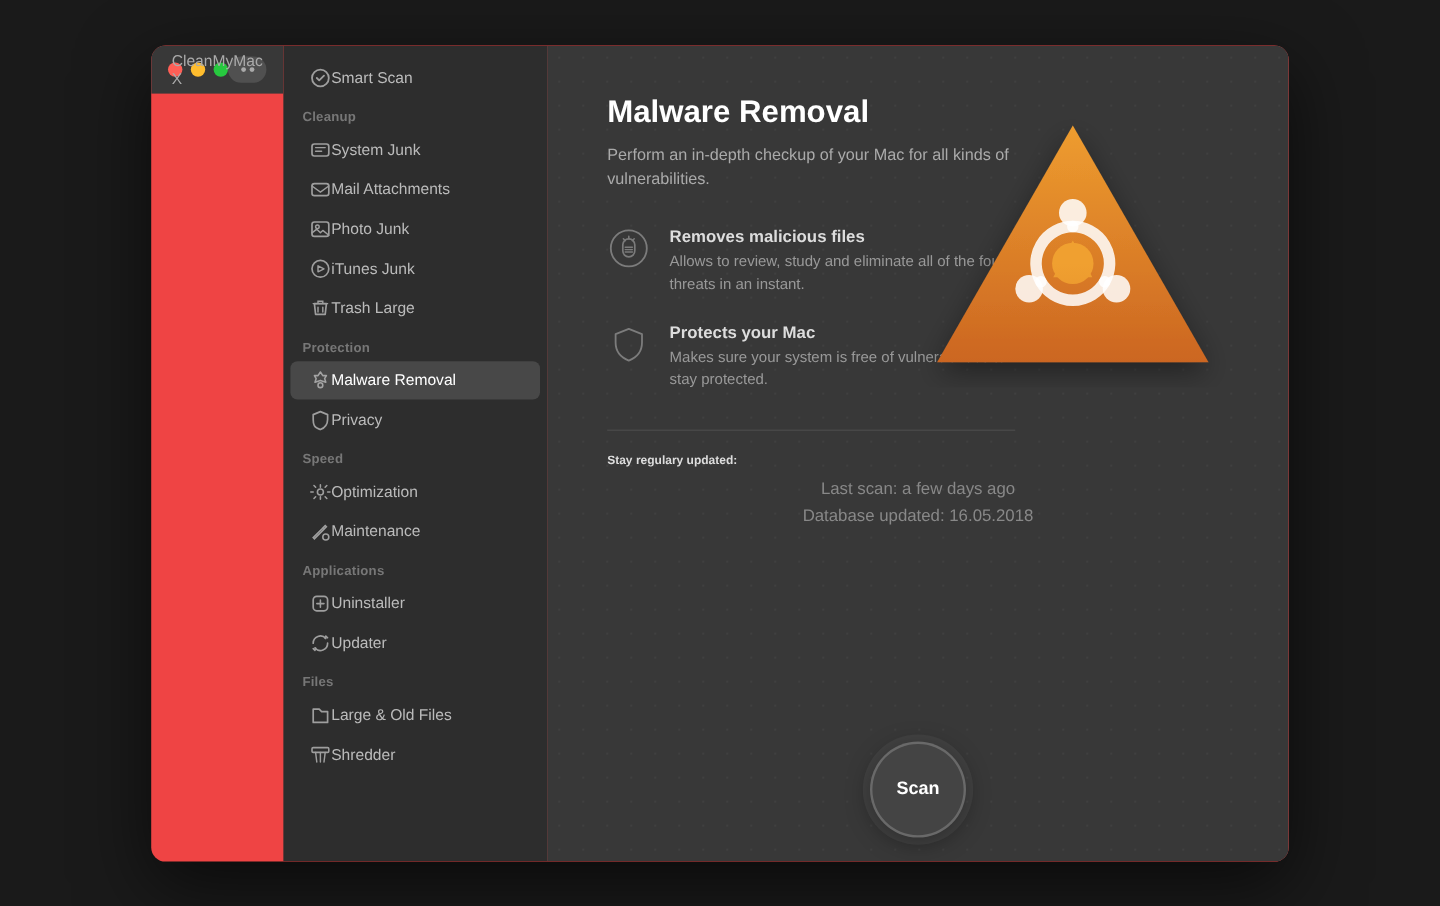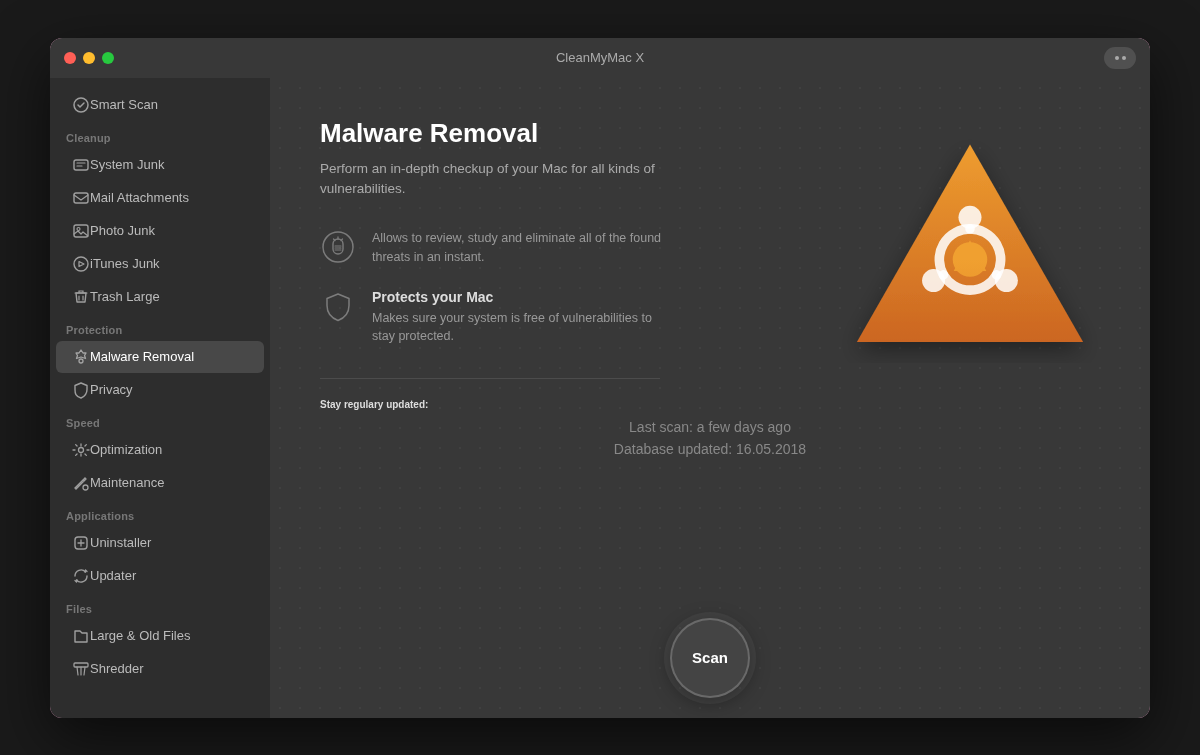--- a/index.html
+++ b/index.html
@@ -7,27 +7,26 @@
     body {
       background: #1a1a1a;
       display: flex;
       justify-content: center;
       align-items: center;
       min-height: 100vh;
       font-family: -apple-system, BlinkMacSystemFont, 'Helvetica Neue', sans-serif;
     }
 
     .window {
-      width: 1100px;
+      width: 948px;
       height: 680px;
-      background: #f9a8d4;
+      background: #ef4444;
       border-radius: 12px;
       overflow: hidden;
       display: flex;
-      flex-direction: column;
       box-shadow: 0 20px 60px rgba(0,0,0,0.6);
       position: relative;
     }
 
     .titlebar {
       height: 40px;
       background: #383838;
       display: flex;
       align-items: center;
       padding: 0 14px;
@@ -470,20 +469,21 @@
         <div class="feature-item">
           <div class="feature-icon">
             <svg width="34" height="34" viewBox="0 0 34 34" fill="none">
               <circle cx="17" cy="17" r="15" stroke="#999" stroke-width="1.5" fill="none"></circle>
               <path d="M12 14c0-2.8 2.2-5 5-5s5 2.2 5 5v5c0 2.8-2.2 5-5 5s-5-2.2-5-5v-5z" stroke="#999" stroke-width="1.4" fill="none"></path>
               <path d="M14 16h6M14 18h6M14 20h6" stroke="#999" stroke-width="1.2" stroke-linecap="round"></path>
               <path d="M17 9v-2M14 10.5l-1.5-1.5M20 10.5l1.5-1.5" stroke="#999" stroke-width="1.3" stroke-linecap="round"></path>
             </svg>
           </div>
           <div class="feature-text">
+            <div class="feature-title">Removes malicious files</div>
             <div class="feature-desc">Allows to review, study and eliminate all of the found threats in an instant.</div>
           </div>
         </div>
 
         <div class="feature-item">
           <div class="feature-icon">
             <svg width="34" height="34" viewBox="0 0 34 34" fill="none">
               <path d="M17 4l11 4.5v7c0 7.5-4.5 12.5-11 15-6.5-2.5-11-7.5-11-15V8.5L17 4z" stroke="#999" stroke-width="1.5" fill="none" stroke-linejoin="round"></path>
             </svg>
           </div>

